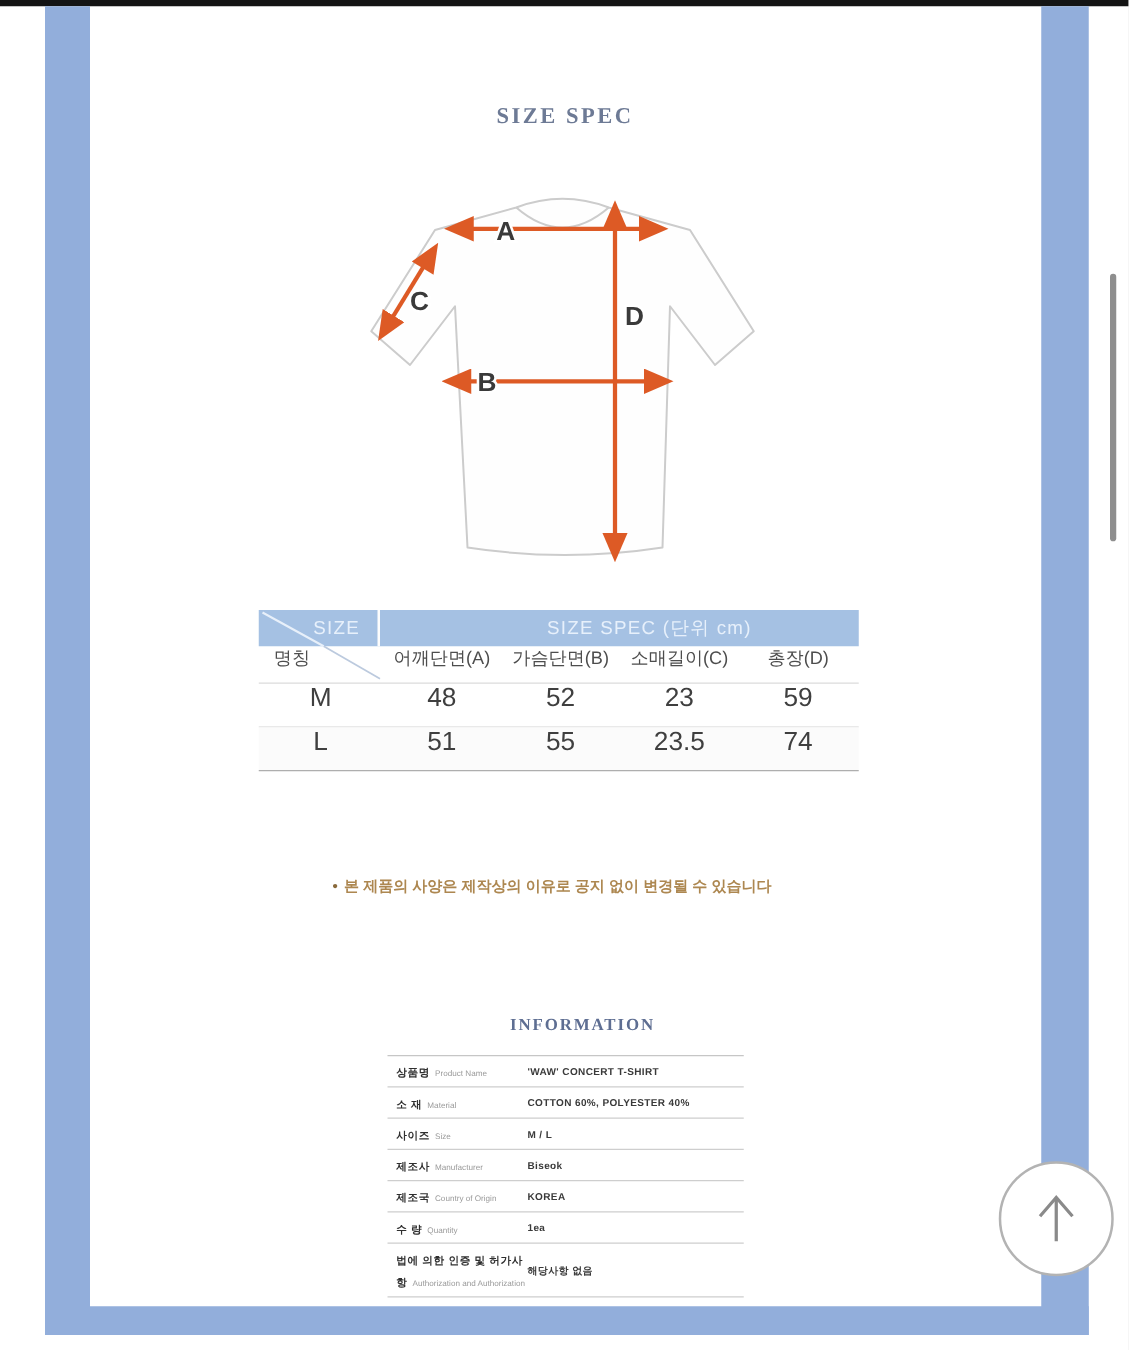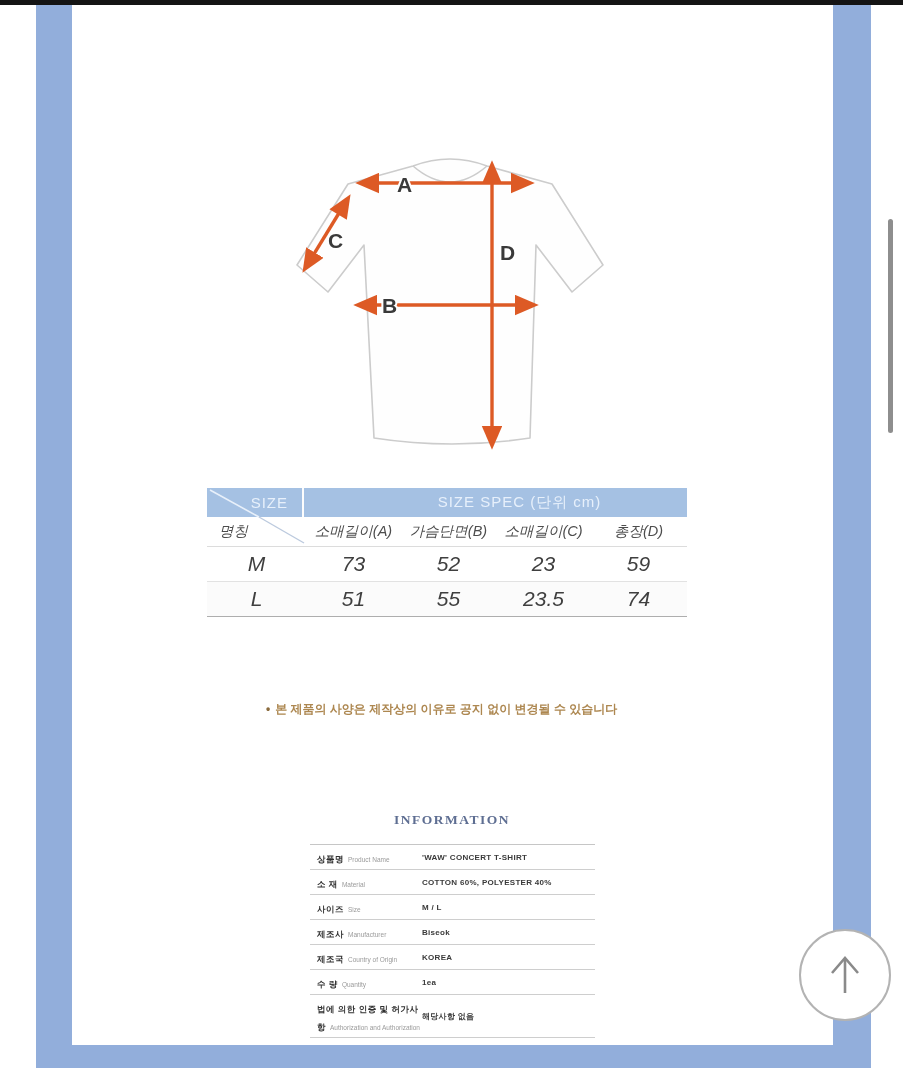--- a/index.html
+++ b/index.html
@@ -18,37 +18,37 @@
   .diagram{position:absolute;left:270px;top:140px;}
 
   
   .size-table{position:absolute;left:207px;top:488px;width:480px;font-family:"Liberation Sans",sans-serif;}
   .st-head{display:flex;height:29px;background:#a5c1e3;color:#e7ف;}
   .st-head{color:#e7f0fb;}
   .st-corner{width:97px;border-right:2px solid #fdfdfd;display:flex;align-items:center;
              justify-content:flex-end;padding-right:14px;box-sizing:border-box;
              font-size:15px;letter-spacing:1px;position:relative;}
   .st-title{flex:1;display:flex;align-items:center;justify-content:center;font-size:15px;letter-spacing:1px;margin-left:48px;}
-  .st-row{display:flex;align-items:center;font-style:italic;}
+  .st-row{display:flex;align-items:flex-start;}
   .st-row.cols{height:29px;border-bottom:1px solid #dcdcdc;color:#4d4d4d;font-size:14.5px;}
   .st-row.data{height:34px;font-size:21px;color:#3f3f3f;}
   .st-row.data.m{border-bottom:1px solid #e2e2e2;}
   .st-row.data.l{border-bottom:1px solid #aeaeae;background:#fbfbfb;}
   .st-c0{width:99px;box-sizing:border-box;}
   .st-row.cols .st-c0{padding-left:12px;}
   .st-row.data .st-c0{text-align:center;}
   .st-c{width:95px;text-align:center;}
   .st-diag{position:absolute;left:0;top:0;pointer-events:none;}
 
   .note{position:absolute;left:222px;top:702px;width:560px;font-size:12px;line-height:15px;}
   .note .ko{color:#ad8750;font-weight:bold;margin-left:44px;}
   .note .bullet{color:#8a6a3c;margin-right:5px;}
   .note .en{color:#c59e66;margin-left:13px;}
 
-  .info-title{position:absolute;left:327px;top:812px;width:250px;text-align:center;
+  .info-title{position:absolute;left:341px;top:812px;width:250px;text-align:center;
               font-family:"Liberation Serif", serif;font-weight:bold;font-size:13.5px;
               letter-spacing:1.5px;color:#5e6e92;}
   .info-table{position:absolute;left:310px;top:844px;width:285px;border-top:1px solid #c6c6c6;}
   .info-row{display:flex;align-items:center;border-bottom:1px solid #cecece;
             padding:3px 0 3px 0;min-height:13px;}
   .info-label{width:112px;box-sizing:border-box;padding-left:7px;}
   .info-label .ko{font-size:8.5px;font-weight:bold;color:#2f2f2f;letter-spacing:0.5px;margin-top:18px;}
   .info-label .en{font-size:6.5px;color:#9a9a9a;margin-left:4px;}
   .info-value{flex:1;font-size:8px;font-weight:bold;color:#3a3a3a;letter-spacing:0.3px;}
 
@@ -61,20 +61,21 @@
 </head>
 <body>
 
 <div class="page">
 
   <div class="strip top"></div>
   <div class="band left"></div>
   <div class="band right"></div>
   <div class="band bottom"></div>
 
+  <div class="main-title">SIZE SPEC</div>
 
   <svg class="diagram" width="360" height="330" viewBox="0 0 360 330">
     <defs>
       <marker id="ah-e" markerWidth="8" markerHeight="8" refX="5" refY="3" orient="auto">
         <path d="M0,0 L7,3 L0,6 Z" fill="#dd5a25"></path>
       </marker>
       <marker id="ah-s" markerWidth="8" markerHeight="8" refX="2" refY="3" orient="auto">
         <path d="M7,0 L0,3 L7,6 Z" fill="#dd5a25"></path>
       </marker>
     </defs>
@@ -94,28 +95,28 @@
     <text x="230" y="120" font-family="Liberation Sans, sans-serif" font-size="21" font-weight="bold" fill="#3a3a3a" stroke="#ffffff" stroke-width="4" paint-order="stroke">D</text>
   </svg>
 
   <div class="size-table">
     <div class="st-head">
       <div class="st-corner">SIZE</div>
       <div class="st-title">SIZE SPEC  (단위 cm)</div>
     </div>
     <div class="st-row cols">
       <div class="st-c0">명칭</div>
-      <div class="st-c">소매길이(A)</div>
+      <div class="st-c">어깨단면(A)</div>
       <div class="st-c">가슴단면(B)</div>
       <div class="st-c">소매길이(C)</div>
       <div class="st-c">총장(D)</div>
     </div>
     <div class="st-row data m">
       <div class="st-c0">M</div>
-      <div class="st-c">73</div>
+      <div class="st-c">48</div>
       <div class="st-c">52</div>
       <div class="st-c">23</div>
       <div class="st-c">59</div>
     </div>
     <div class="st-row data l">
       <div class="st-c0">L</div>
       <div class="st-c">51</div>
       <div class="st-c">55</div>
       <div class="st-c">23.5</div>
       <div class="st-c">74</div>

